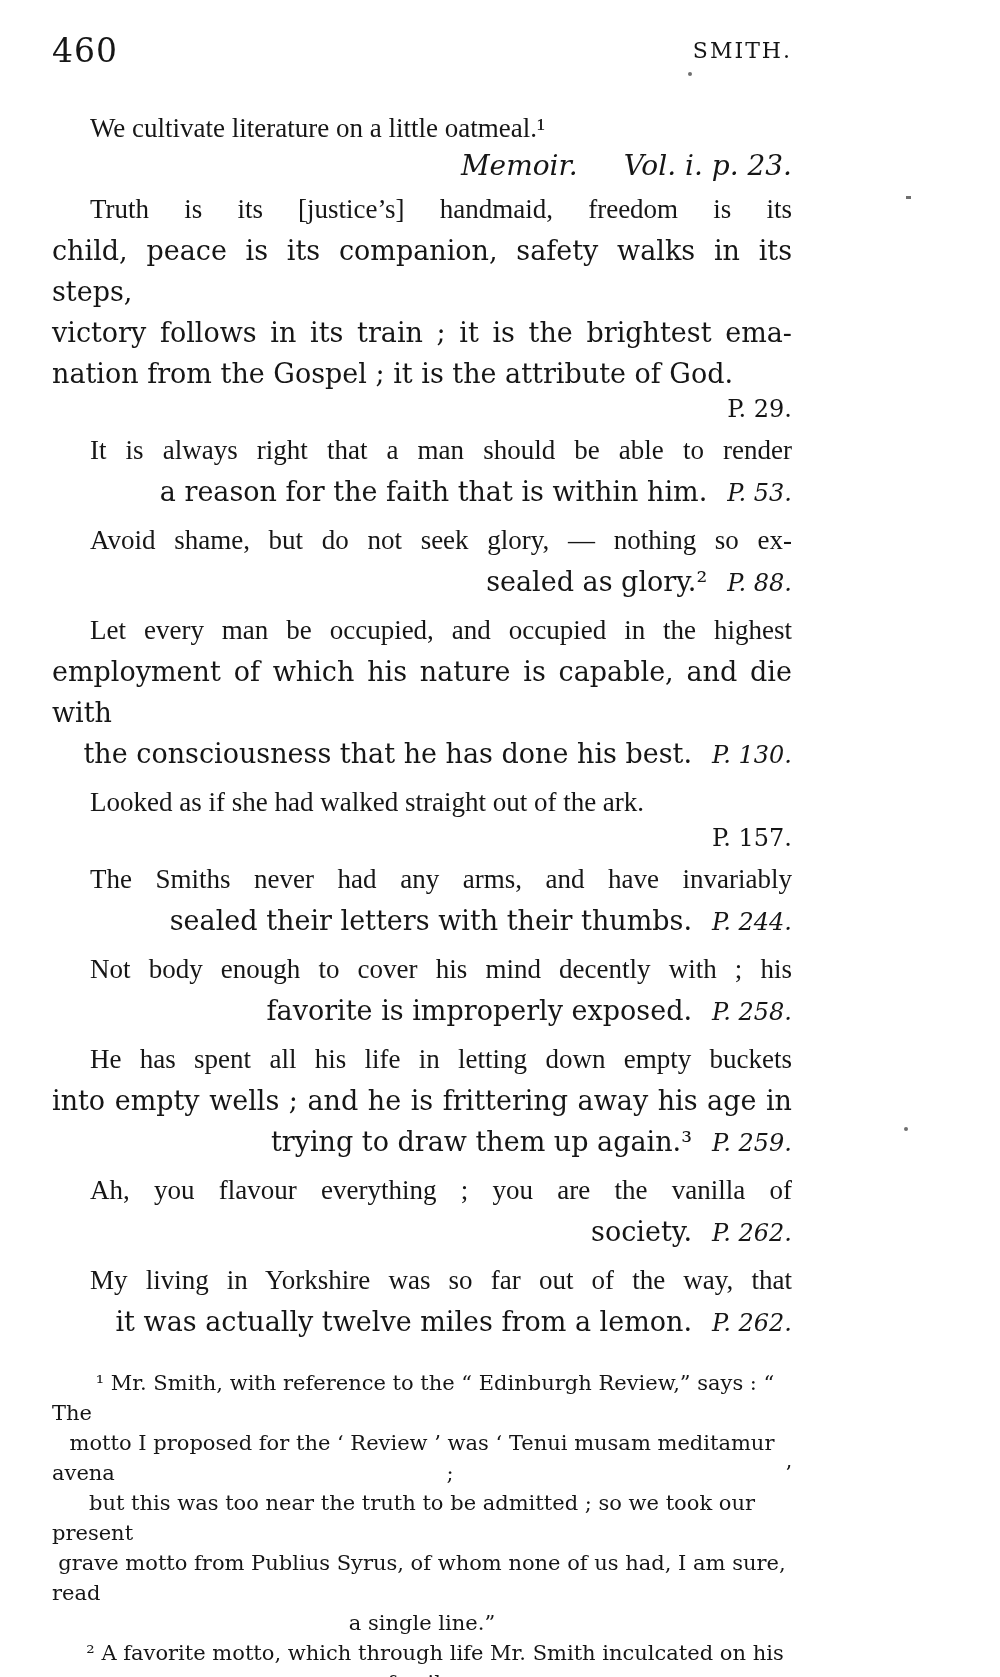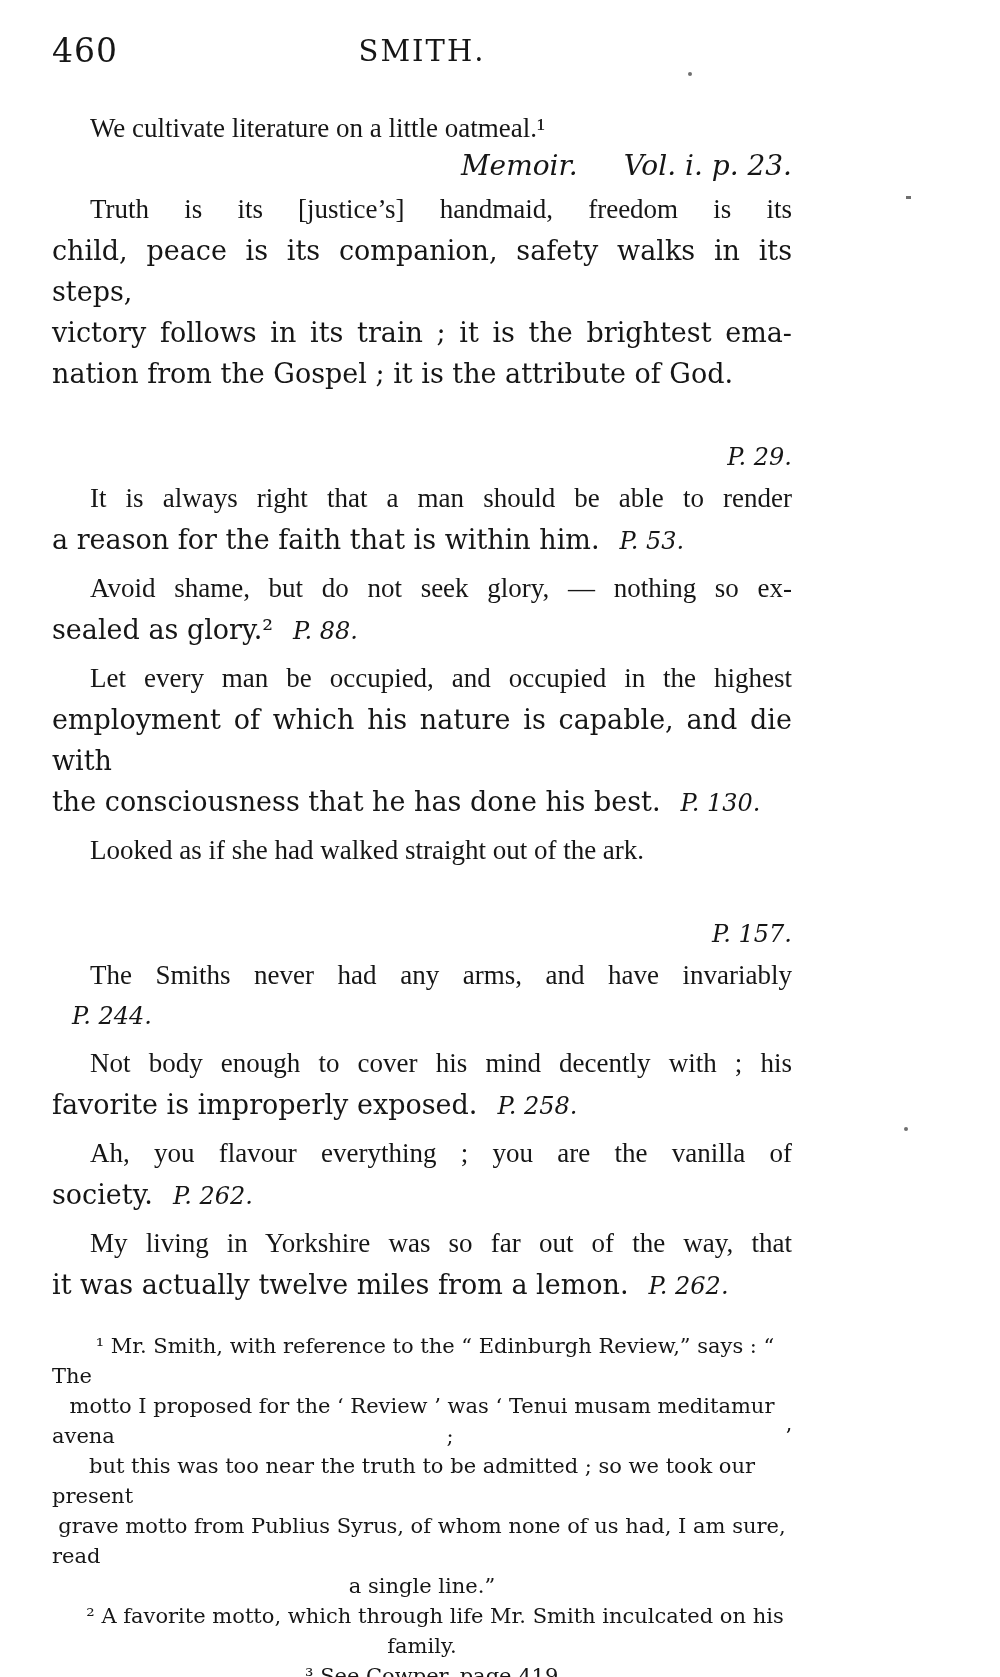--- a/index.html
+++ b/index.html
@@ -23,54 +23,52 @@
     margin-bottom: 34px;
   }
   .pagenum {
     font-size: 33px;
     line-height: 46px;
     letter-spacing: 1px;
   }
   .running {
     position: absolute;
     left: 0; right: 0; top: 0;
-    text-align: center;
-    font-size: 29px;
+    text-align: right;
+    font-size: 22px;
     line-height: 46px;
     letter-spacing: 2px;
   }
   
   .quote { margin-bottom: 6px; }
   .line {
     font-size: 27px;
     line-height: 41px;
     white-space: normal;
   }
   .j {
     text-align: justify;
     text-align-last: justify;
   }
   .first { text-indent: 38px; font-family: Liberation Serif, serif; }
   .lastflex {
     display: flex;
-    justify-content: flex-start;
+    justify-content: flex-end;
     align-items: baseline;
   }
   .pref {
     font-style: italic;
     font-size: 24px;
     white-space: nowrap;
     padding-left: 20px;
   }
   .ref-own {
     text-align: right;
-    font-style: italic;
     font-size: 24px;
     line-height: 30px;
-    margin-top: 48px;
   }
   .attr-line {
     text-align: right;
     font-style: italic;
     font-size: 28px;
     line-height: 34px;
   }
   .attr-gap { display: inline-block; width: 46px; }
   
   .footnotes { margin-top: 24px; }
@@ -146,32 +144,41 @@
   </div>
 
   <div class="quote">
     <div class="line first">Looked as if she had walked straight out of the ark.</div>
     <div class="ref-own">P. 157.</div>
   </div>
 
   <div class="quote">
     <div class="line first j">The Smiths never had any arms, and have invariably</div>
     <div class="line lastflex">
+      <span>sealed their letters with their thumbs.</span>
       <span class="pref">P. 244.</span>
     </div>
   </div>
 
   <div class="quote">
     <div class="line first j">Not body enough to cover his mind decently with ;  his</div>
     <div class="line lastflex">
       <span>favorite is improperly exposed.</span>
       <span class="pref">P. 258.</span>
     </div>
   </div>
 
+  <div class="quote">
+    <div class="line first j">He has spent all his life in letting down empty buckets</div>
+    <div class="line j">into empty wells ;  and he is frittering away his age in</div>
+    <div class="line lastflex">
+      <span>trying to draw them up again.³</span>
+      <span class="pref">P. 259.</span>
+    </div>
+  </div>
 
 
   <div class="quote">
     <div class="line first j">Ah, you flavour everything ;  you are the vanilla of</div>
     <div class="line lastflex">
       <span>society.</span>
       <span class="pref">P. 262.</span>
     </div>
   </div>
 

